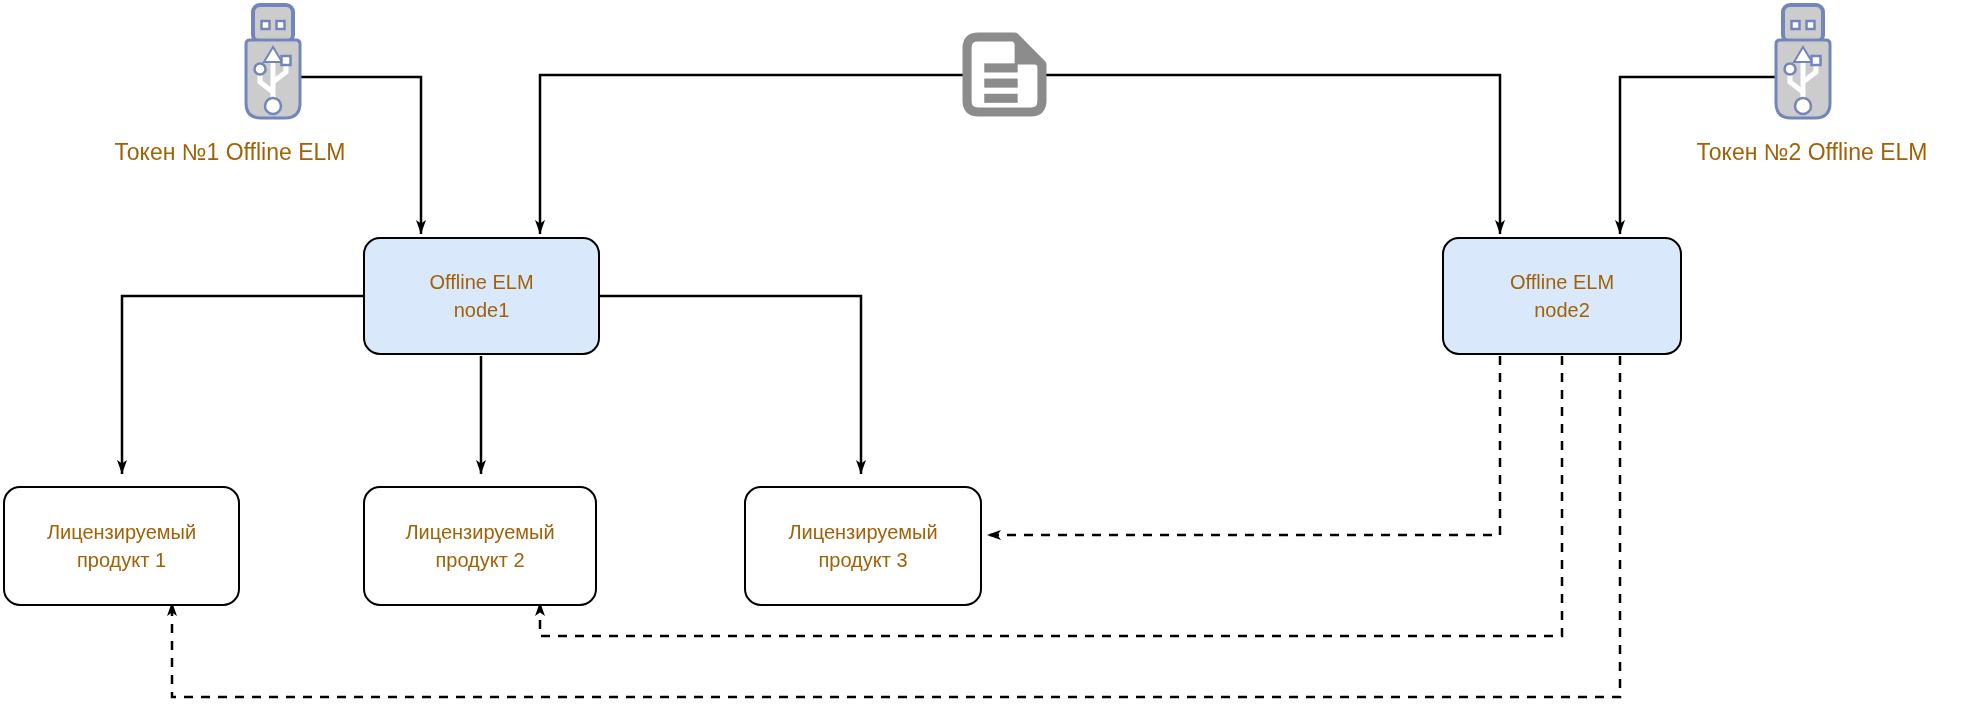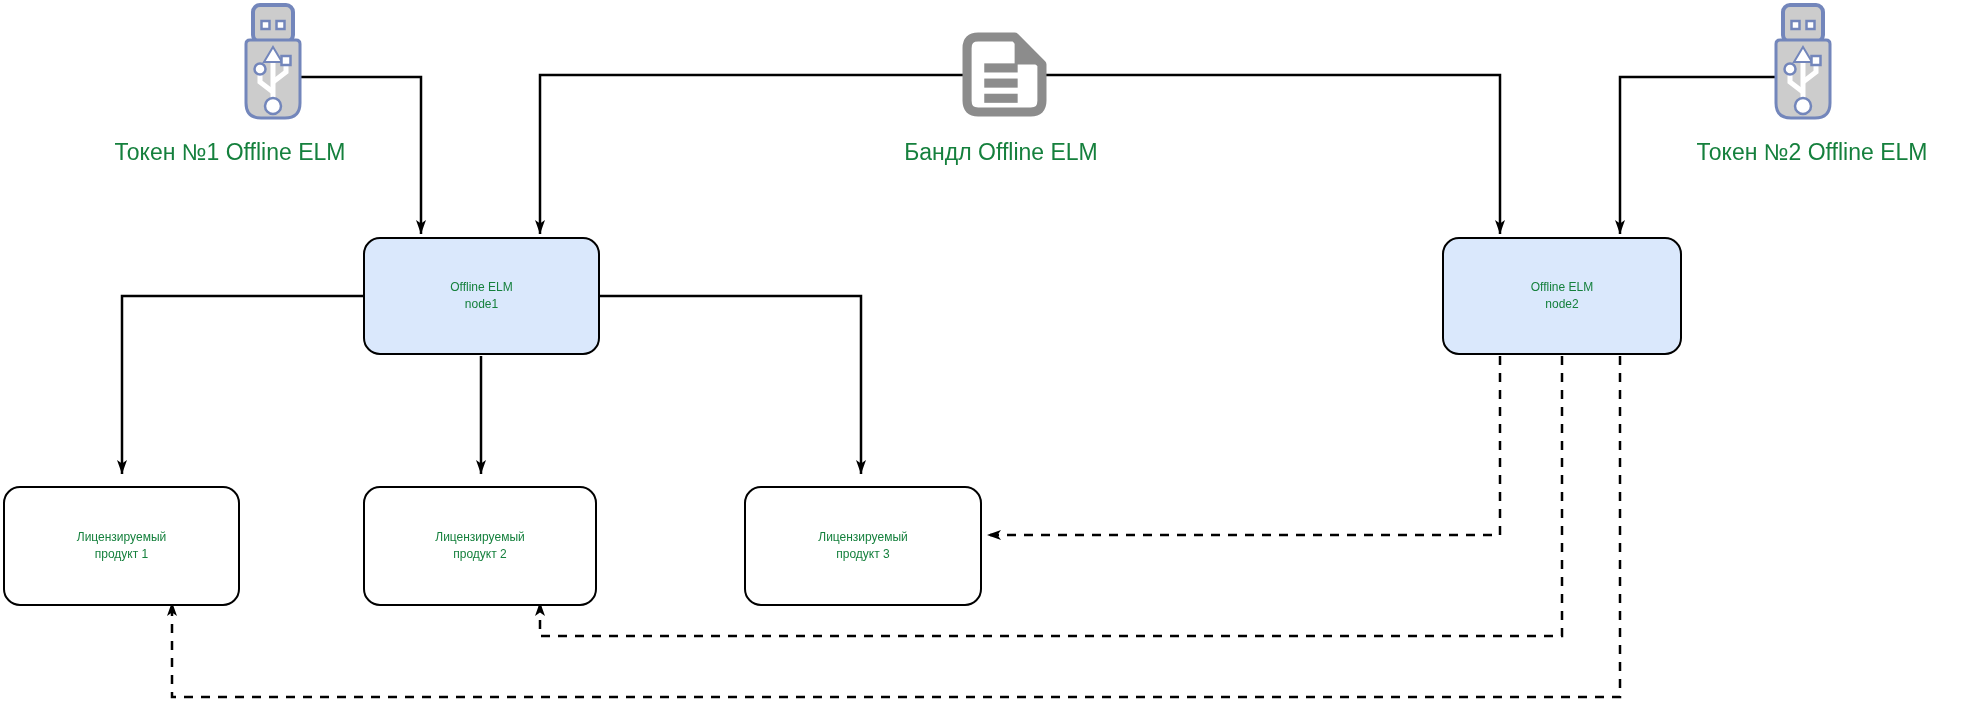--- a/index.html
+++ b/index.html
@@ -6,25 +6,25 @@
     --node-fill:#dae8fc;
     --line-color:#000000;
     --usb-fill:#cccccc;
     --usb-border:#7386bb;
     --doc-gray:#8c8c8c;
     --product-fill:#ffffff;
   }
   html,body{margin:0;padding:0;}
   body{width:1962px;height:714px;background:#fff;}
   .canvas{position:relative;width:1962px;height:714px;background:#fff;
-          font-family:"Liberation Sans",sans-serif;color:#15803d;overflow:hidden;}
+          font-family:"Liberation Sans",sans-serif;color:#a16207;overflow:hidden;}
   .wires{position:absolute;left:0;top:0;width:1962px;height:714px;}
   .box{position:absolute;box-sizing:border-box;border:2.5px solid var(--line-color);
        border-radius:17px;display:flex;align-items:center;justify-content:center;
-       text-align:center;font-size:12px;line-height:1.4;}
+       text-align:center;font-size:20px;line-height:1.4;}
   .box .lbl{white-space:pre-line;}
   .node{background:var(--node-fill);}
   .product{background:var(--product-fill);margin-top:9px;}
   .node1{left:363px;top:237px;width:237px;height:118px;}
   .node2{left:1442px;top:237px;width:240px;height:118px;}
   .product1{left:3px;top:477px;width:237px;height:120px;}
   .product2{left:363px;top:477px;width:234px;height:120px;}
   .product3{left:744px;top:477px;width:238px;height:120px;}
   .toplabel{position:absolute;top:139px;width:310px;text-align:center;font-size:23px;}
   .toplabel.t1{left:75px;}
@@ -102,21 +102,20 @@
         <polyline points="0,4 13,-6 13,-13" fill="none" stroke="#fff" stroke-width="5"></polyline>
         <polygon points="0,-31 9,-16 -9,-16" style="fill:#fff;stroke:var(--usb-border);stroke-width:2"></polygon>
         <circle cx="0" cy="28" r="8" style="fill:#fff;stroke:var(--usb-border);stroke-width:2.5"></circle>
         <circle cx="-13" cy="-9" r="5.5" style="fill:#fff;stroke:var(--usb-border);stroke-width:2.5"></circle>
         <rect x="8.5" y="-22" width="9" height="9" style="fill:#fff;stroke:var(--usb-border);stroke-width:2.5"></rect>
       </g>
     </svg>
   </div>
 
   <div class="toplabel t1">Токен №1 Offline ELM</div>
-  <div class="toplabel bundle">Бандл Offline ELM</div>
   <div class="toplabel t2">Токен №2 Offline ELM</div>
 
   <div class="box node node1">
     <span class="lbl">Offline ELM
 node1</span>
   </div>
   <div class="box node node2">
     <span class="lbl">Offline ELM
 node2</span>
   </div>

